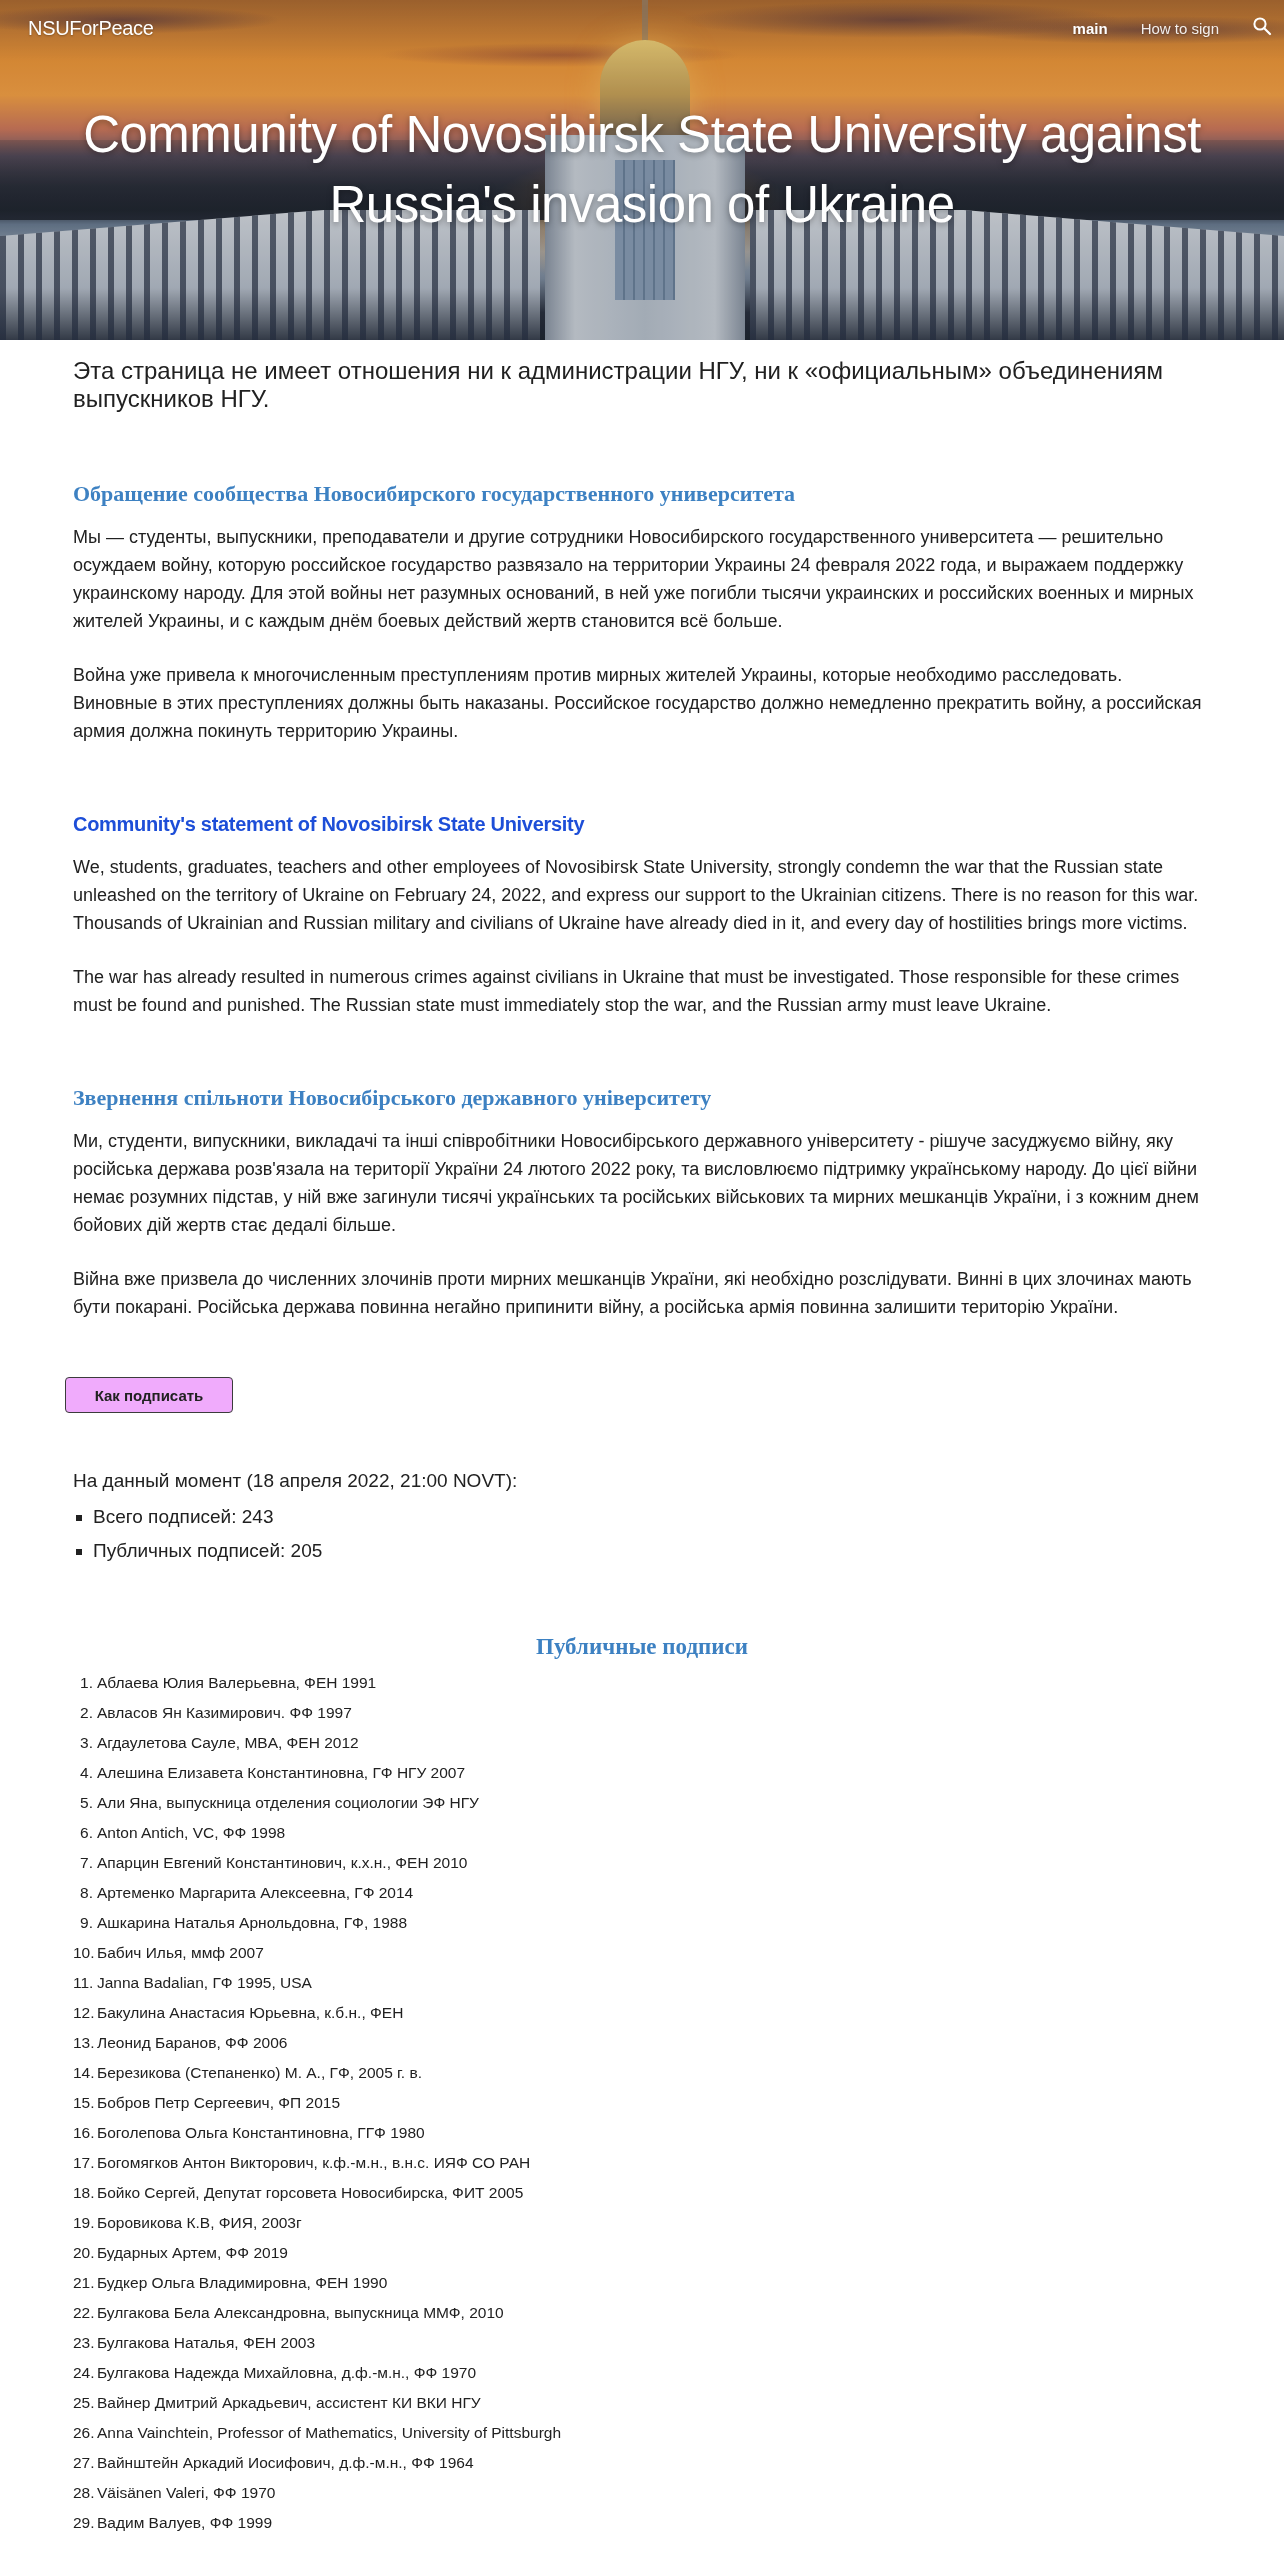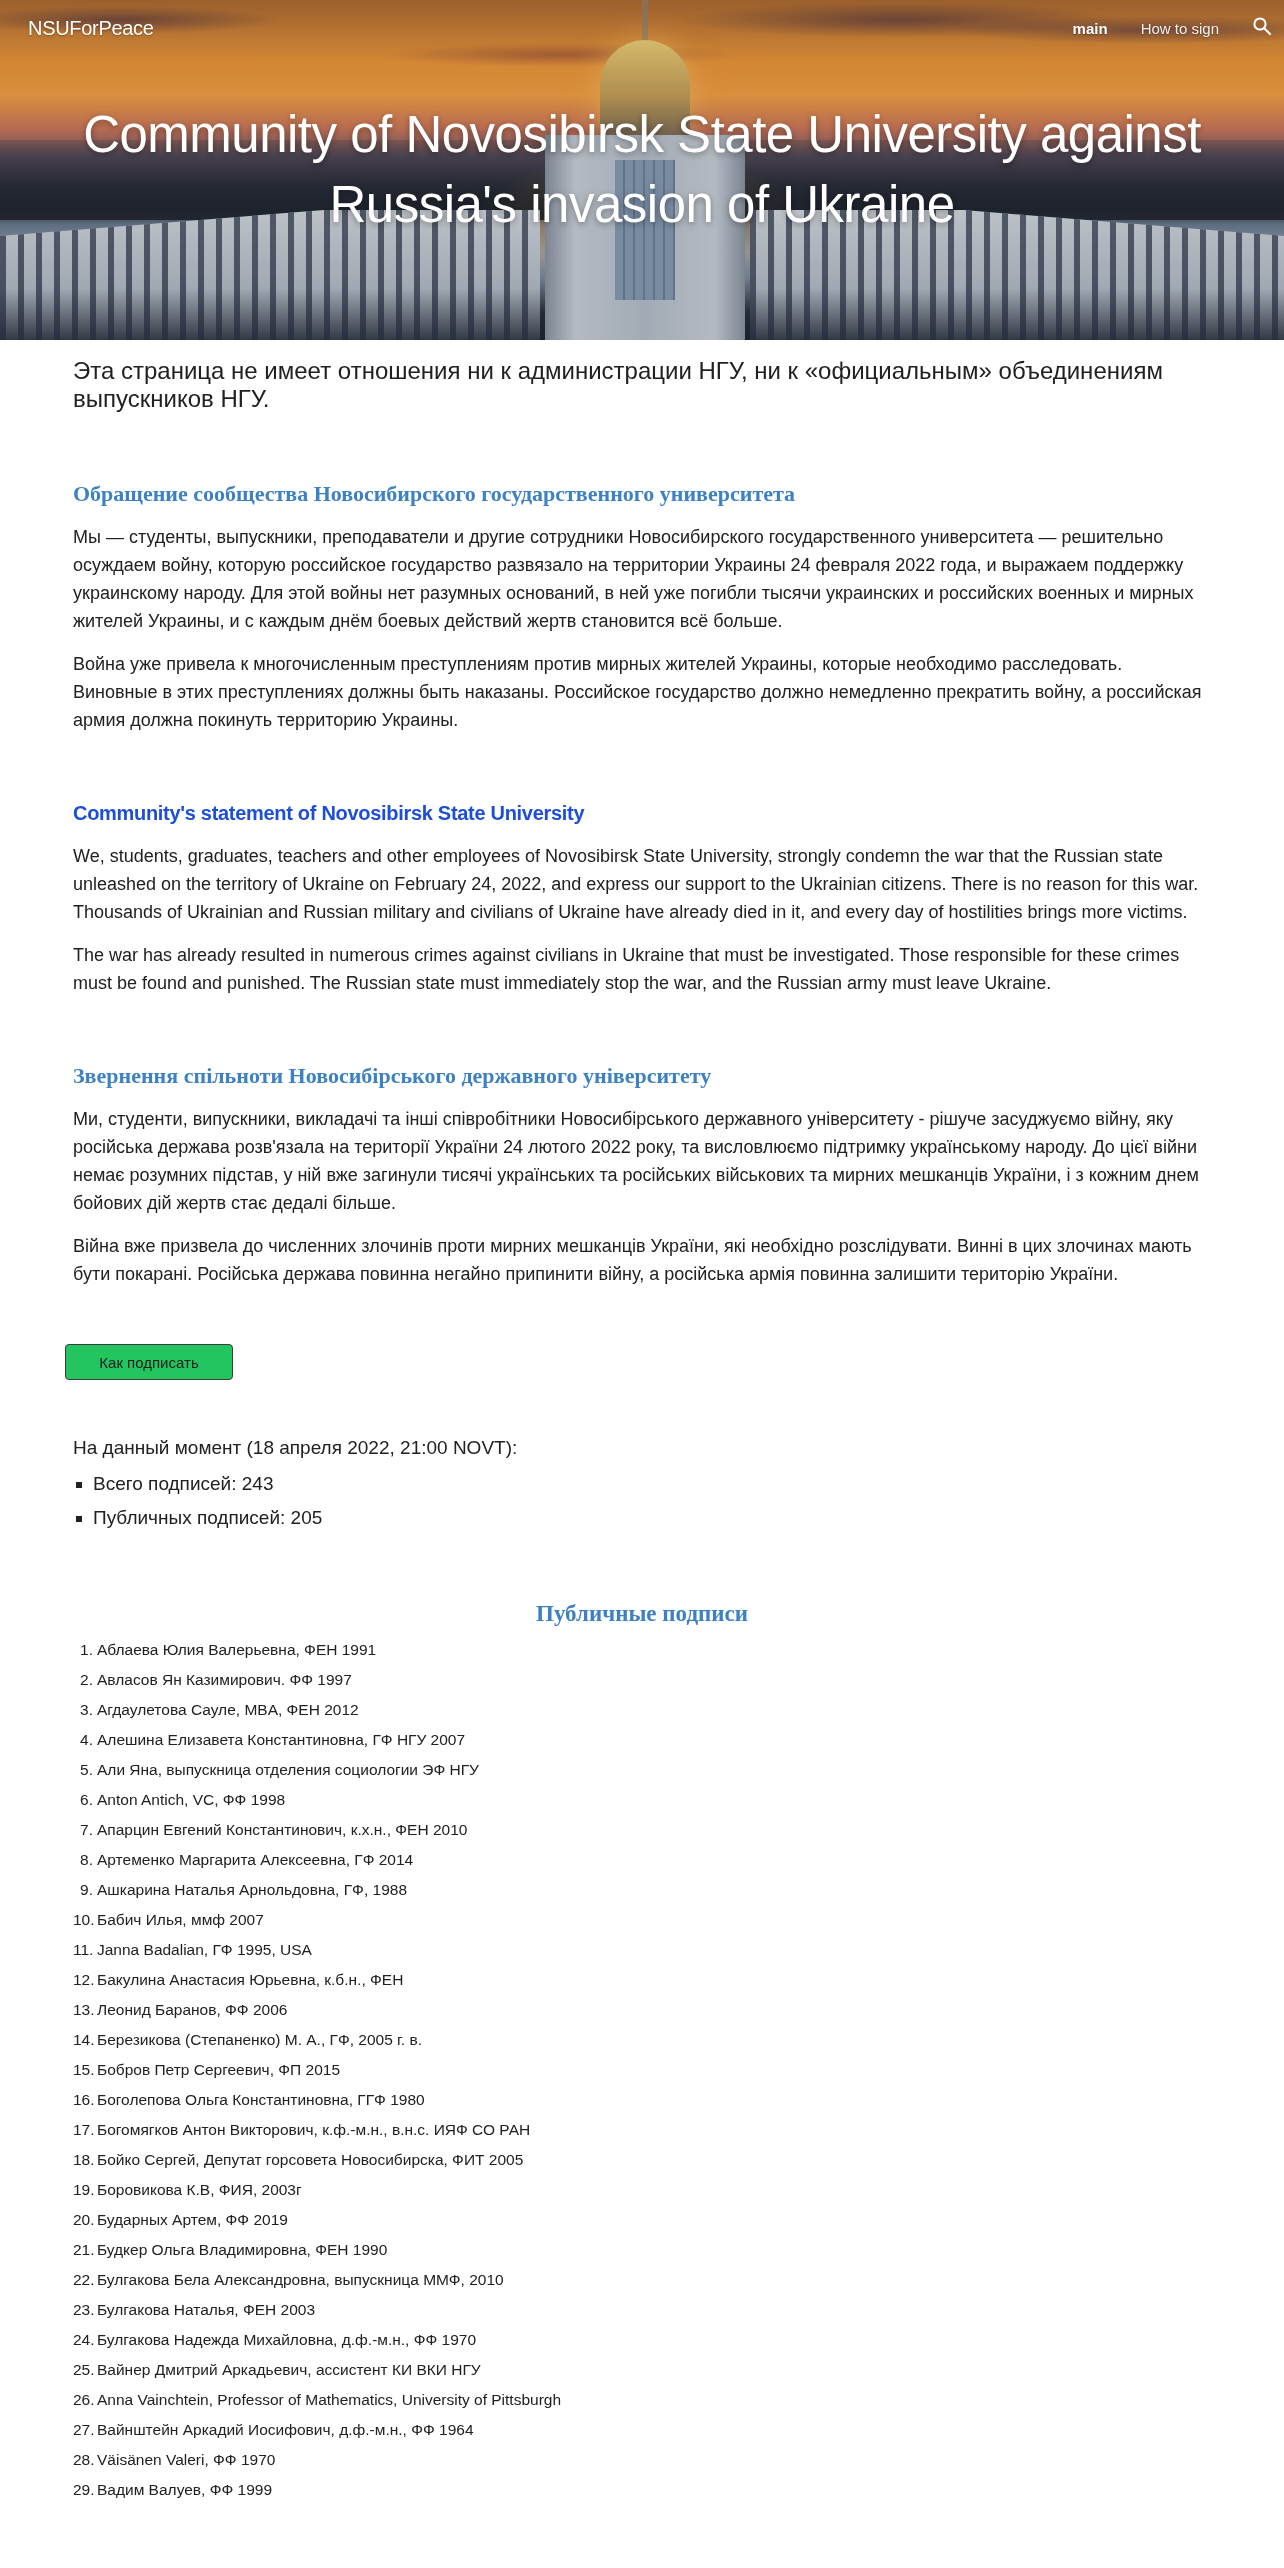--- a/index.html
+++ b/index.html
@@ -75,31 +75,31 @@
 
     .section-title-serif {
       font-family: "Liberation Serif", "DejaVu Serif", serif; font-weight: bold;
       color: #3d81c2; font-size: 22px; line-height: 30px;
     }
     .section-title-sans {
       font-family: "Liberation Sans", "DejaVu Sans", sans-serif; font-weight: bold;
       color: #1d4ed8; font-size: 20px; line-height: 30px; letter-spacing: -0.3px;
     }
     .para { font-size: 18px; line-height: 28px; color: #212121; margin-top: 14px; }
-    .para + .para { margin-top: 15px; }
+    .para + .para { margin-top: 26px; }
 
     .sec-ru { margin-top: 66px; }
     .sec-en { margin-top: 64px; }
     .sec-ua { margin-top: 64px; }
 
     .sign-btn {
       display: inline-flex; align-items: center; justify-content: center;
       margin-top: 56px; margin-left: -8px; width: 168px; height: 36px;
-      border: 1px solid #3c3c3c; border-radius: 4px; background: #22c55e;
-      font-size: 15px; color: #212121; cursor: pointer;
+      border: 1px solid #3c3c3c; border-radius: 4px; background: #f0abfc;
+      font-size: 15px; color: #212121; cursor: pointer; font-weight: bold;
     }
 
     .status { margin-top: 54px; font-size: 19px; line-height: 28px; color: #212121; }
     .status-list { list-style: none; margin-top: 5px; }
     .status-list li { font-size: 19px; line-height: 34px; position: relative; padding-left: 20px; }
     .status-list li::before {
       content: ""; position: absolute; left: 3px; top: 15px; width: 6px; height: 6px; background: #212121;
     }
 
     .sigs-title {

